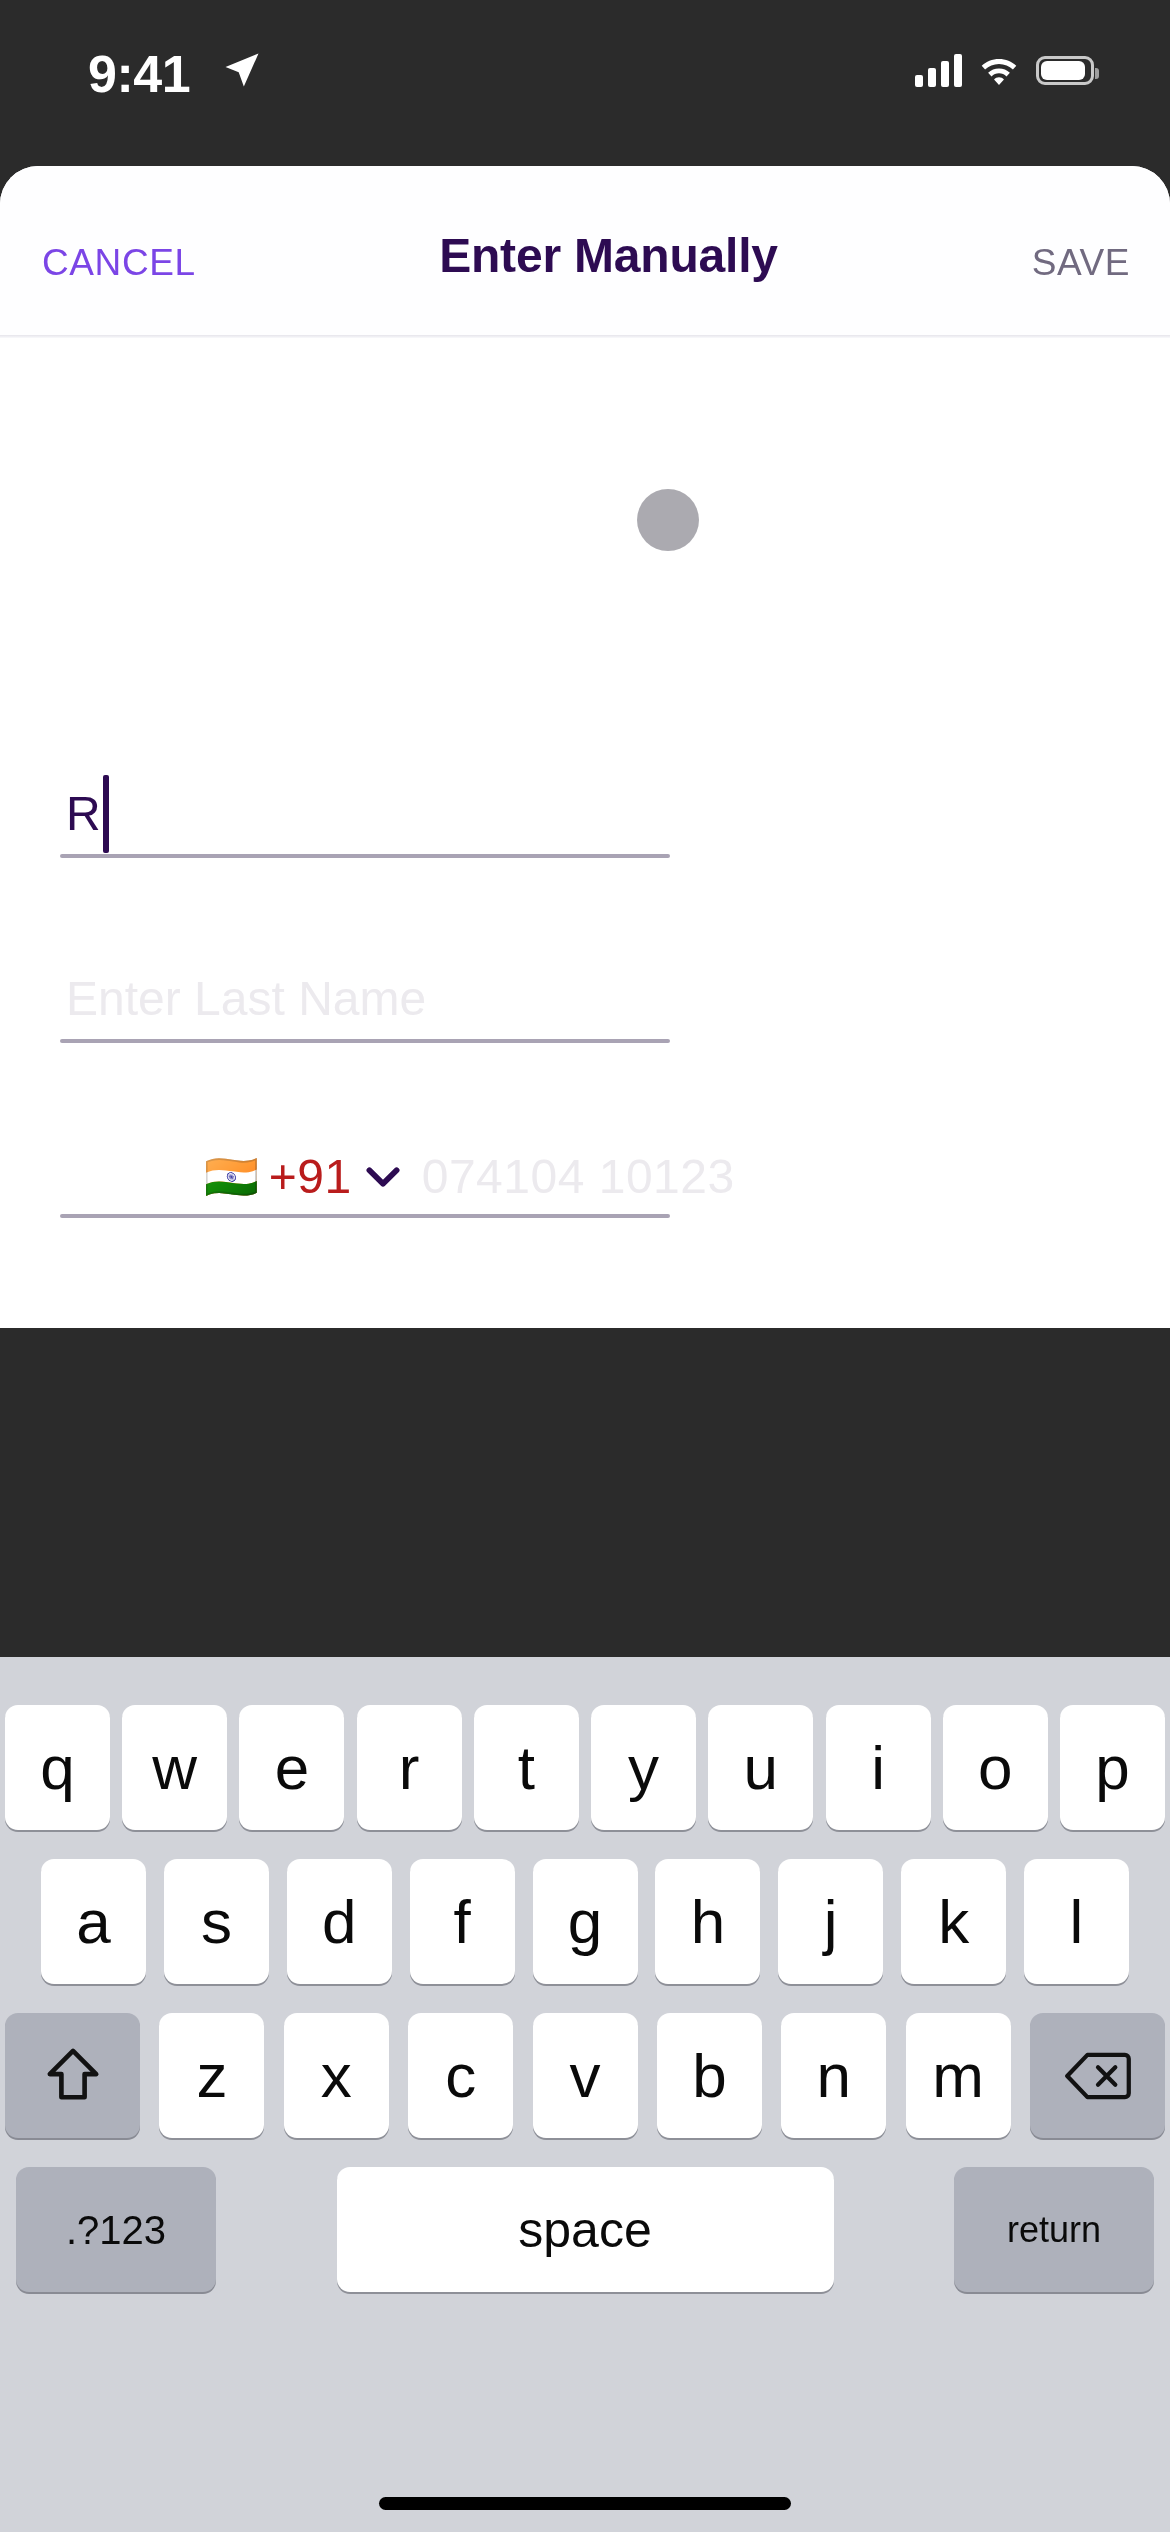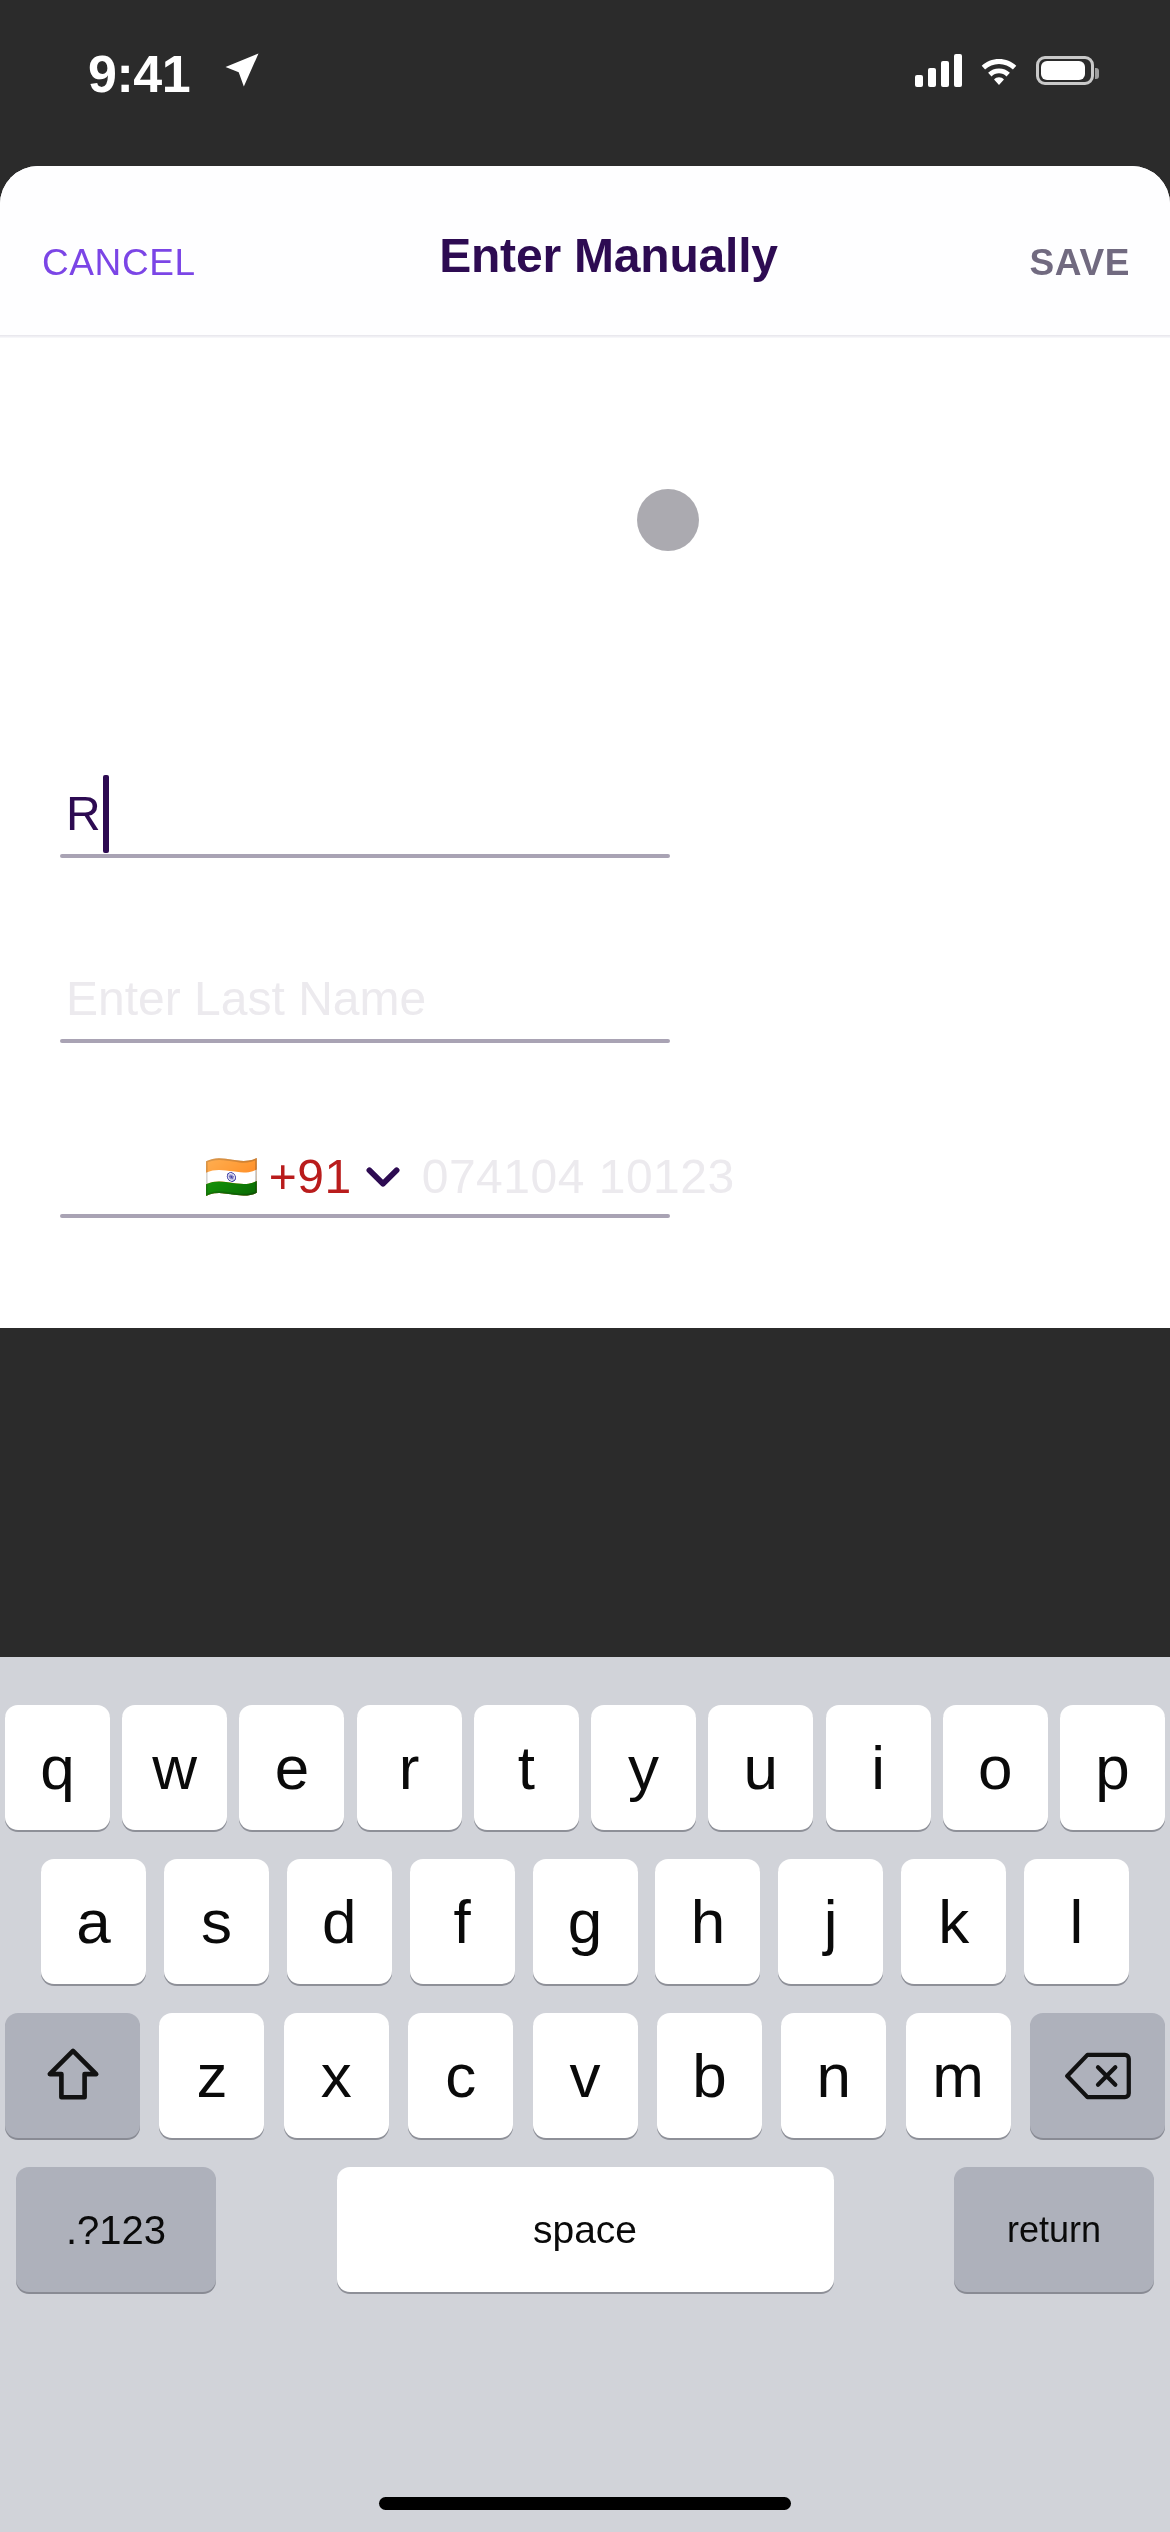--- a/index.html
+++ b/index.html
@@ -132,21 +132,21 @@
     color: #2d0b52;
     letter-spacing: -0.2px;
     margin-left: 47px;
   }
   .btn-save {
     position: absolute;
     right: 40px; top: 76px;
     font-size: 37px;
     letter-spacing: 0.6px;
     color: #716a80;
-    font-weight: 700;
+    font-weight: 400;
     background: none; border: none;
     cursor: pointer;
     font-family: "Liberation Sans", sans-serif;
   }
 
   
   .form-area {
     position: relative;
     width: 1170px;
     height: 1319px;
@@ -283,21 +283,21 @@
   #krow2 .key { width: 105px; }
   #krow3 .key.letter { width: 105px; }
 
   .key.mod {
     background: #aeb1bb;
     box-shadow: 0 2px 0 rgba(130,132,142,0.92);
   }
   .key-shift { width: 135px; }
   .key-back  { width: 135px; }
   .key-123   { width: 200px; font-size: 40px; }
-  .key-space { width: 497px; font-size: 39px; }
+  .key-space { width: 497px; font-size: 50px; }
   .key-return{ width: 200px; font-size: 36px; }
 
   .shift-ico { width: 56px; height: 58px; }
   .back-ico  { width: 66px; height: 50px; }
 
   
   .home-indicator {
     position: absolute;
     left: 50%;
     transform: translateX(-50%);

